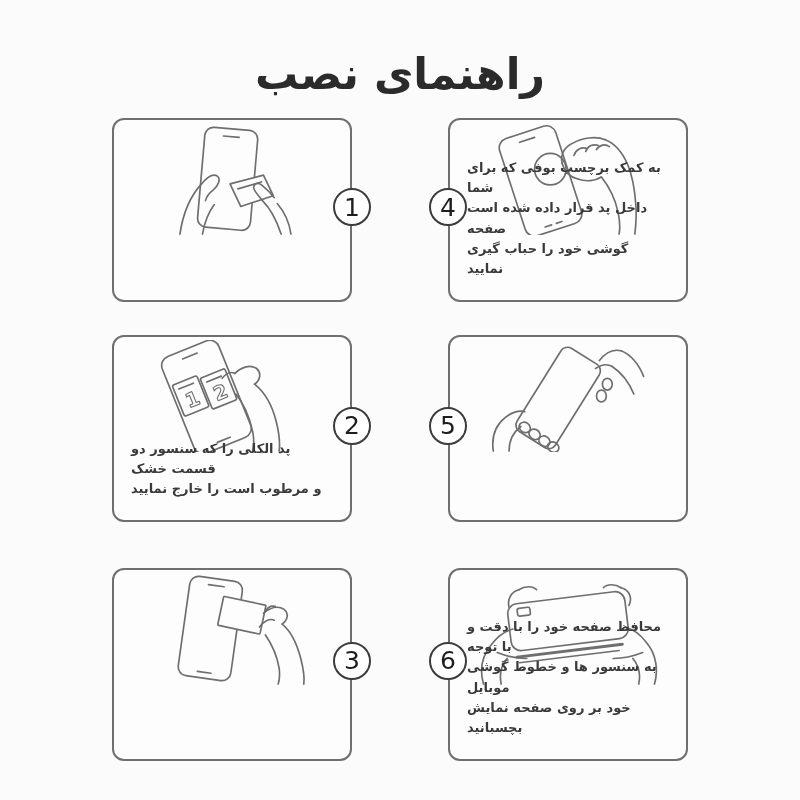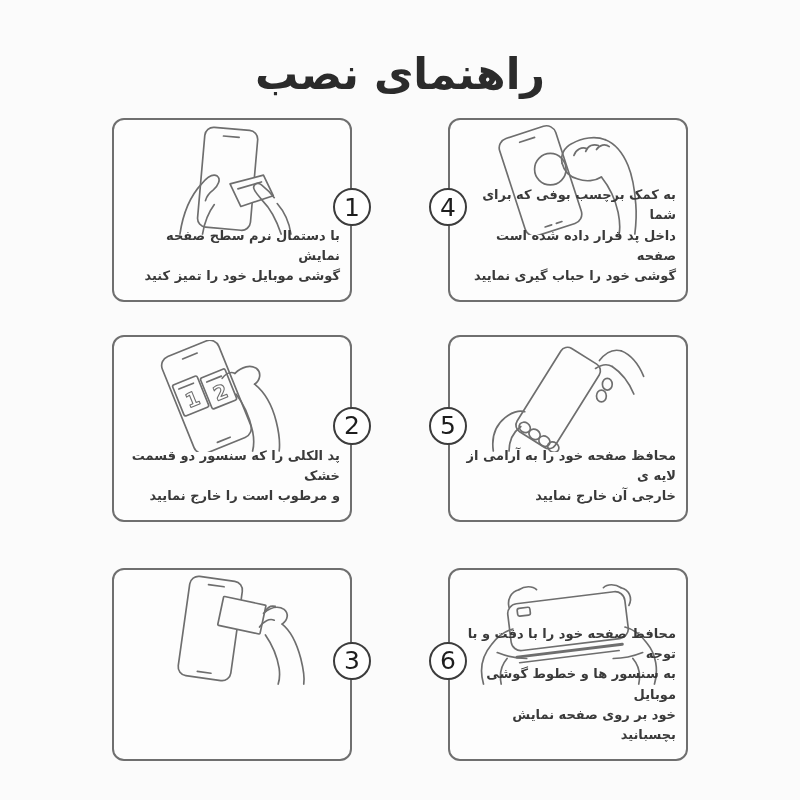--- a/index.html
+++ b/index.html
@@ -42,22 +42,22 @@
   .badge{
     position:absolute;top:38%;
     width:38px;height:38px;border-radius:50%;
     background:#ffffff;border:2px solid #3c3c3c;
     display:flex;align-items:center;justify-content:center;
     font-size:25px;color:#1e1e1e;z-index:2;box-sizing:border-box;
   }
   .badge-right .badge{right:-21px;}
   .badge-left .badge{left:-21px;}
   .caption{
-    position:absolute;bottom:9px;left:5px;right:5px;margin:5px;
-    text-align:right;direction:rtl;white-space:pre-line;
+    position:absolute;bottom:9px;left:5px;right:5px;margin:12px;
+    text-align:left;direction:rtl;white-space:pre-line;
     font-size:13px;line-height:1.55;font-weight:600;color:#3a3a3a;
   }
 </style>
 </head>
 <body>
 
 <div class="page">
 
   <h1 class="title">راهنمای نصب</h1>
 
@@ -78,22 +78,20 @@
               <path class="paper" d="M114,61 L148,52 L158,73 L125,84 Z"></path>
               <path d="M122,66 L146,59"></path>
               <path d="M166,112 C161,97 155,86 147,78 C143,73 139,69 138,65 C138,61 142,59 146,62 C151,66 156,71 159,75"></path>
               <path d="M176,112 C174,99 169,89 162,81"></path>
             </g>
           </svg>
         </div>
         <div class="badge">
           <span>1</span>
         </div>
-        <p class="caption">با دستمال نرم سطح صفحه نمایش
-گوشی موبایل خود را تمیز کنید</p>
       </section>
 
       <section class="panel badge-right">
         <div class="illo">
           <svg viewBox="0 0 232 112">
             <g class="art">
               <g transform="translate(90,57) rotate(-22)">
                 <rect x="-31" y="-53" width="62" height="106" rx="10"></rect>
                 <line x1="-8" y1="-45" x2="8" y2="-45"></line>
                 <line x1="-7" y1="47" x2="7" y2="47"></line>
@@ -194,22 +192,20 @@
               <ellipse cx="72" cy="88" rx="6" ry="5" transform="rotate(35 72 88)"></ellipse>
               <ellipse cx="82" cy="95" rx="6" ry="5" transform="rotate(35 82 95)"></ellipse>
               <ellipse cx="92" cy="102" rx="6" ry="5" transform="rotate(35 92 102)"></ellipse>
               <ellipse cx="101" cy="108" rx="6" ry="5" transform="rotate(35 101 108)"></ellipse>
             </g>
           </svg>
         </div>
         <div class="badge">
           <span>5</span>
         </div>
-        <p class="caption">محافظ صفحه خود را به آرامی از لایه ی
-خارجی آن خارج نمایید</p>
       </section>
 
       <section class="panel badge-left">
         <div class="illo">
           <svg viewBox="0 0 232 112">
             <g class="art">
               <g transform="translate(116,48) rotate(-7)">
                 <rect class="paper" x="-60" y="-24" width="120" height="48" rx="10"></rect>
                 <rect x="-50" y="-19" width="13" height="8" rx="2"></rect>
                 <path d="M-56,30 L52,30" stroke-width="3"></path>

